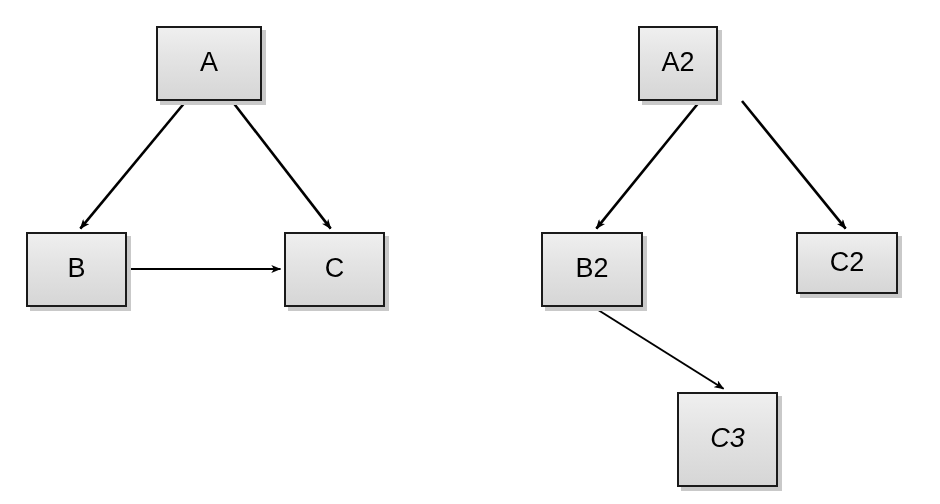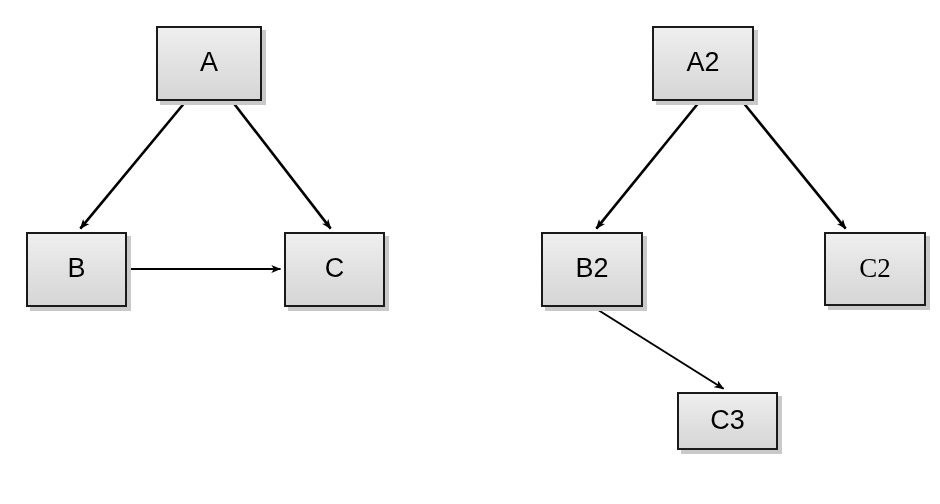--- a/index.html
+++ b/index.html
@@ -73,27 +73,27 @@
   <div id="nodes-layer">
       <div class="node" style="left: 156px; top: 26px; width: 106px; height: 75px;">
         <span class="node-label">A</span>
       </div>
       <div class="node" style="left: 26px; top: 232px; width: 101px; height: 75px;">
         <span class="node-label">B</span>
       </div>
       <div class="node" style="left: 284px; top: 232px; width: 101px; height: 75px;">
         <span class="node-label">C</span>
       </div>
-      <div class="node" style="left: 652px; top: 26px; width: 102px; height: 75px;">
+      <div class="node" style="left: 638px; top: 26px; width: 80px; height: 75px;">
         <span class="node-label">A2</span>
       </div>
       <div class="node" style="left: 541px; top: 232px; width: 102px; height: 75px; text-align: right;">
         <span class="node-label">B2</span>
       </div>
-      <div class="node" style="left: 824px; top: 232px; width: 102px; height: 74px; font-family: Liberation Serif, serif;">
+      <div class="node" style="left: 796px; top: 232px; width: 102px; height: 62px;">
         <span class="node-label">C2</span>
       </div>
-      <div class="node" style="left: 677px; top: 392px; width: 101px; height: 58px;">
+      <div class="node" style="left: 677px; top: 392px; width: 101px; height: 95px; font-style: italic;">
         <span class="node-label">C3</span>
       </div>
     </div>
 
 </div>
 
 </body></html>

